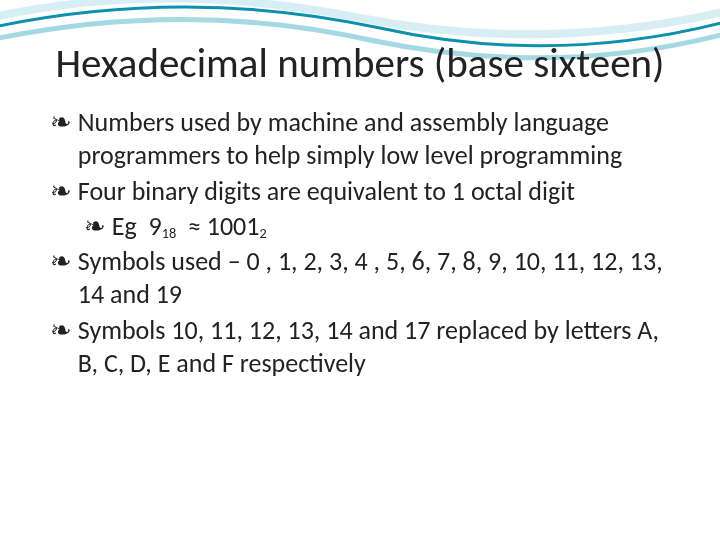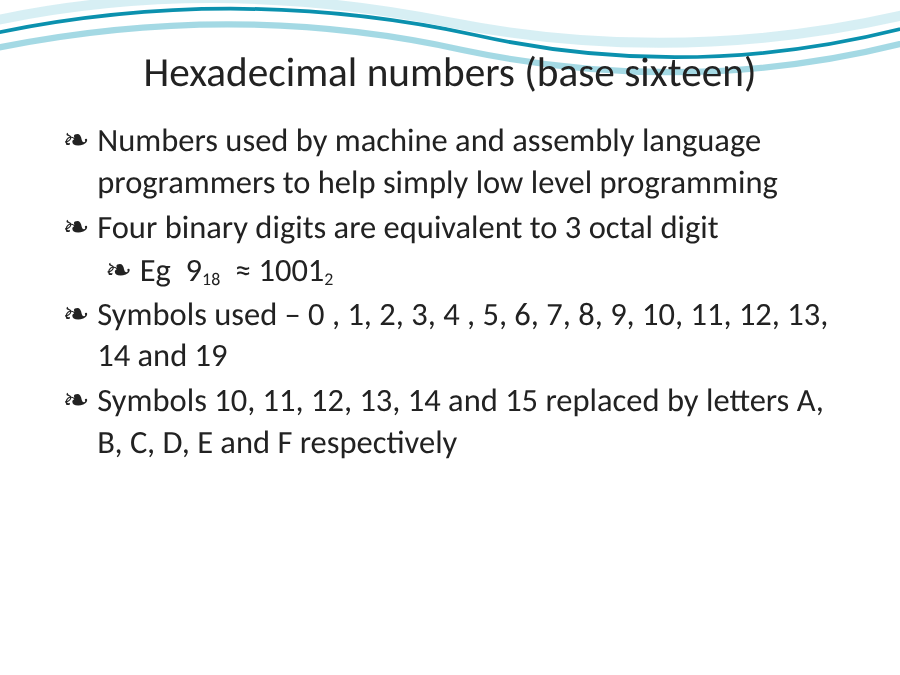--- a/index.html
+++ b/index.html
@@ -15,21 +15,21 @@
     width: 720px; height: 80px;
     pointer-events: none;
   }
   .slide {
     position: relative;
     padding: 18px 50px 20px 50px;
     width: 720px;
     height: 540px;
   }
   .title {
-    font-size: 33px;
+    font-size: 41px;
     color: #222;
     text-align: center;
     margin-top: 20px;
     margin-bottom: 18px;
     font-weight: 400;
   }
   .body {
     font-size: 26px;
     color: #222;
     line-height: 1.28;
@@ -69,32 +69,32 @@
 
   <div class="body">
 
     <div class="bullet">
       <span class="mk">❧</span>
       <span class="txt">Numbers used by machine and assembly language programmers to help simply low level programming</span>
     </div>
 
     <div class="bullet">
       <span class="mk">❧</span>
-      <span class="txt">Four binary digits are equivalent to 3 octal digit</span>
+      <span class="txt">Four binary digits are equivalent to 1 octal digit</span>
     </div>
 
     <div class="bullet sub">
       <span class="mk">❧</span>
       <span class="txt">Eg&nbsp;&nbsp;9<sub>18</sub>&nbsp;&nbsp;≈ 1001<sub>2</sub></span>
     </div>
 
     <div class="bullet">
       <span class="mk">❧</span>
       <span class="txt">Symbols used – 0 , 1, 2, 3, 4 , 5, 6, 7, 8, 9, 10, 11, 12, 13, 14 and 19</span>
     </div>
 
     <div class="bullet">
       <span class="mk">❧</span>
-      <span class="txt">Symbols 10, 11, 12, 13, 14 and 15 replaced by letters A, B, C, D, E and F respectively</span>
+      <span class="txt">Symbols 10, 11, 12, 13, 14 and 17 replaced by letters A, B, C, D, E and F respectively</span>
     </div>
 
   </div>
 </div>
 
 </body></html>

